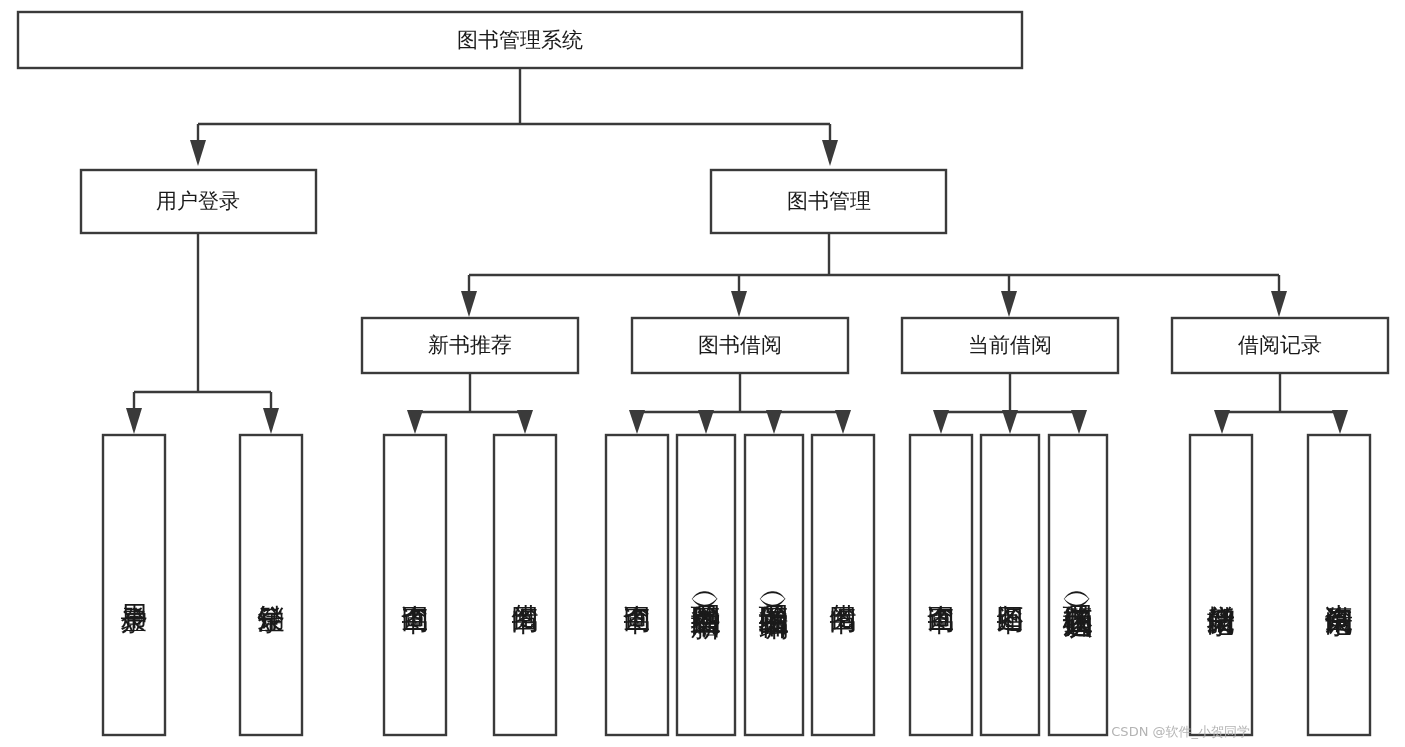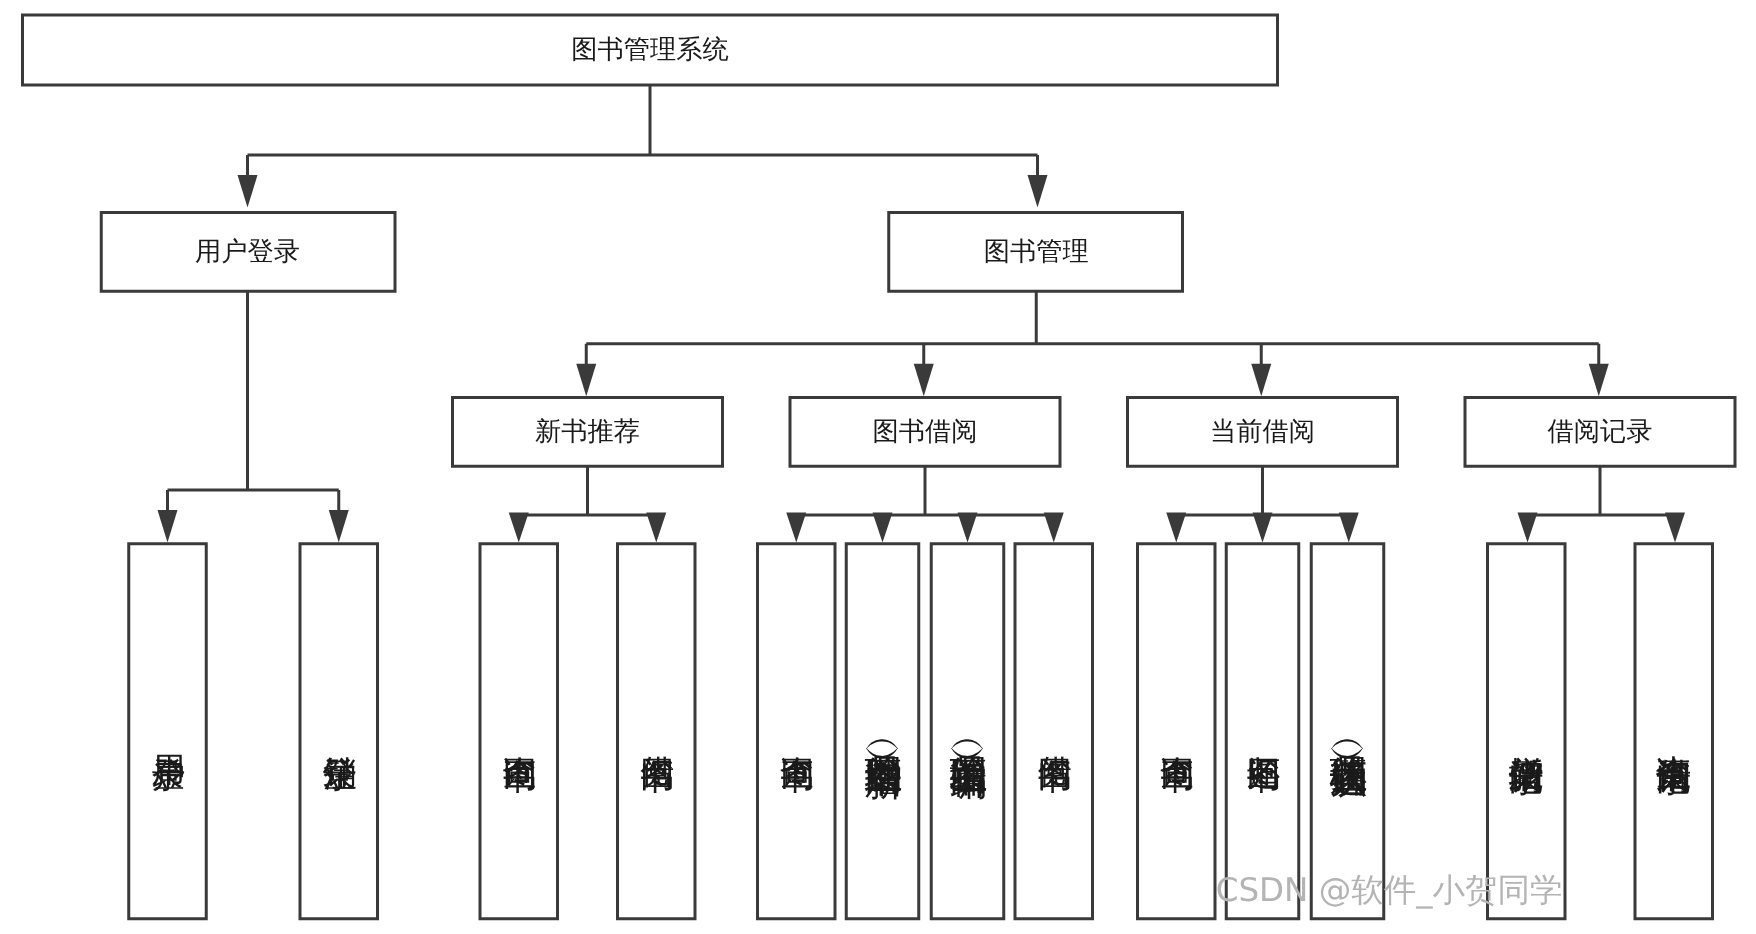--- a/index.html
+++ b/index.html
@@ -57,23 +57,23 @@
     font-family: "DejaVu Sans", "Liberation Sans", sans-serif;
     color: #1a1a1a;
     line-height: 1.18;
     letter-spacing: 0.04em;
     white-space: nowrap;
     pointer-events: none;
   }
   .watermark {
     position: absolute;
     right: 14px;
-    bottom: 17px;
-    font-family: "DejaVu Sans", "Liberation Sans", sans-serif;
-    font-size: 26px;
+    bottom: 6px;
+    font-family: "DejaVu Sans", "Liberation Sans", sans-serif;
+    font-size: 13px;
     color: #b4b4b4;
     white-space: nowrap;
   }
 </style>
 </head>
 <body>
 
 <div id="diagram-root">
 
   <svg class="flow" viewBox="0 0 1405 747" xmlns="http://www.w3.org/2000/svg">

